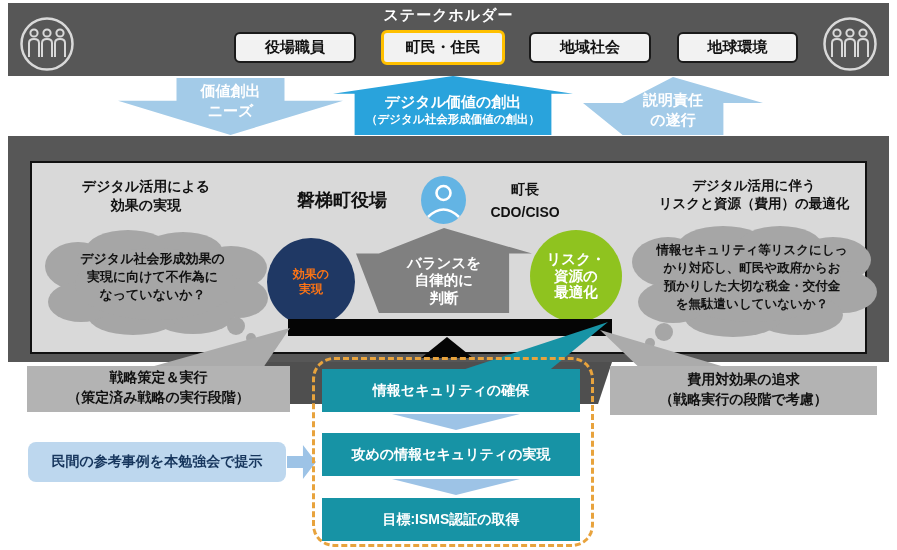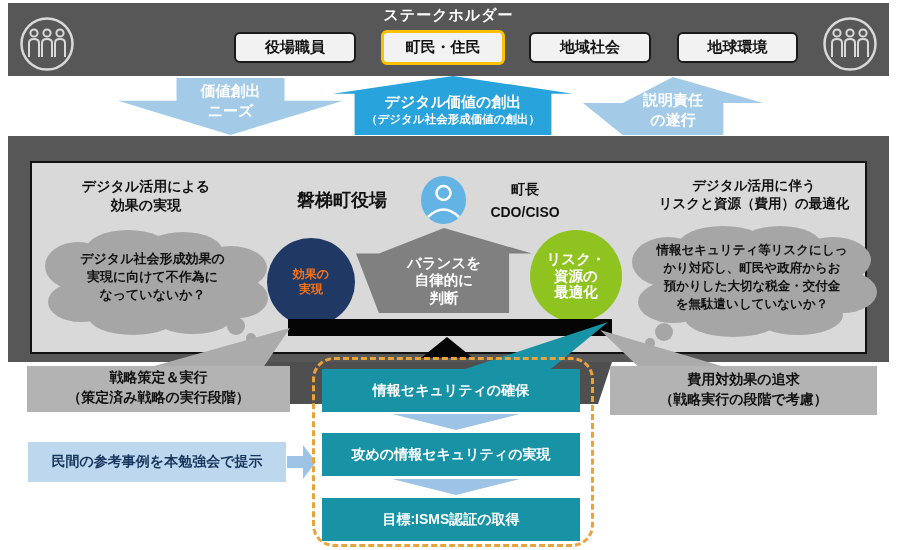--- a/index.html
+++ b/index.html
@@ -41,21 +41,21 @@
   .fulcrum { left:421px; top:337px; width:52px; height:21px; background:#050505; clip-path:polygon(50% 0,100% 100%,0 100%); }
 
   
   .dark-trap { left:263px; top:362px; width:349px; height:42px; background:#4F4F4F; clip-path:polygon(0 0,100% 0,96% 100%,4% 100%); }
   .ptr-left { left:140px; top:328px; width:150px; height:42px; background:#ABABAB; clip-path:polygon(100% 0,0 100%,81% 100%); }
   .ptr-right { left:600px; top:330px; width:128px; height:38px; background:#ABABAB; clip-path:polygon(0 0,31% 100%,100% 100%); }
   .ptr-teal { left:450px; top:322px; width:158px; height:52px; background:#1793A5; clip-path:polygon(100% 0,0 100%,60% 100%); }
   .gray-box { background:#B3B3B3; color:#111; font-weight:600; font-size:14px; line-height:1.4;font-family:Liberation Mono, monospace; }
   .gbox-l { left:27px; top:366px; width:263px; height:46px; }
   .gbox-r { left:610px; top:366px; width:267px; height:49px;text-align:center; }
-  .note-box { left:28px; top:442px; width:258px; height:40px; background:#BDD7EE; color:#17365D; font-weight:bold; font-size:14px; }
+  .note-box { left:28px; top:442px; width:258px; height:40px; background:#BDD7EE; color:#17365D; font-weight:bold; font-size:14px;border-radius:8px; }
   .note-arrow { left:287px; top:445px; width:29px; height:34px; background:#9DC3E6; clip-path:polygon(0 32%,55% 32%,55% 0,100% 50%,55% 100%,55% 68%,0 68%); }
   .dashed-box { left:312px; top:357px; width:282px; height:190px; border:3px dashed #E8A33D; border-radius:22px; background:transparent; }
   .step { left:322px; width:258px; height:43px; background:#1793A5; color:#fff; font-weight:bold; font-size:14px; }
   .s1 { top:369px; } .s2 { top:433px; } .s3 { top:498px; }
   .chev { left:392px; width:128px; height:16px; background:#9DC3E6; clip-path:polygon(0 0,100% 0,50% 100%); }
   .c1 { top:414px; } .c2 { top:479px; }
 </style>
 </head>
 <body>
 

